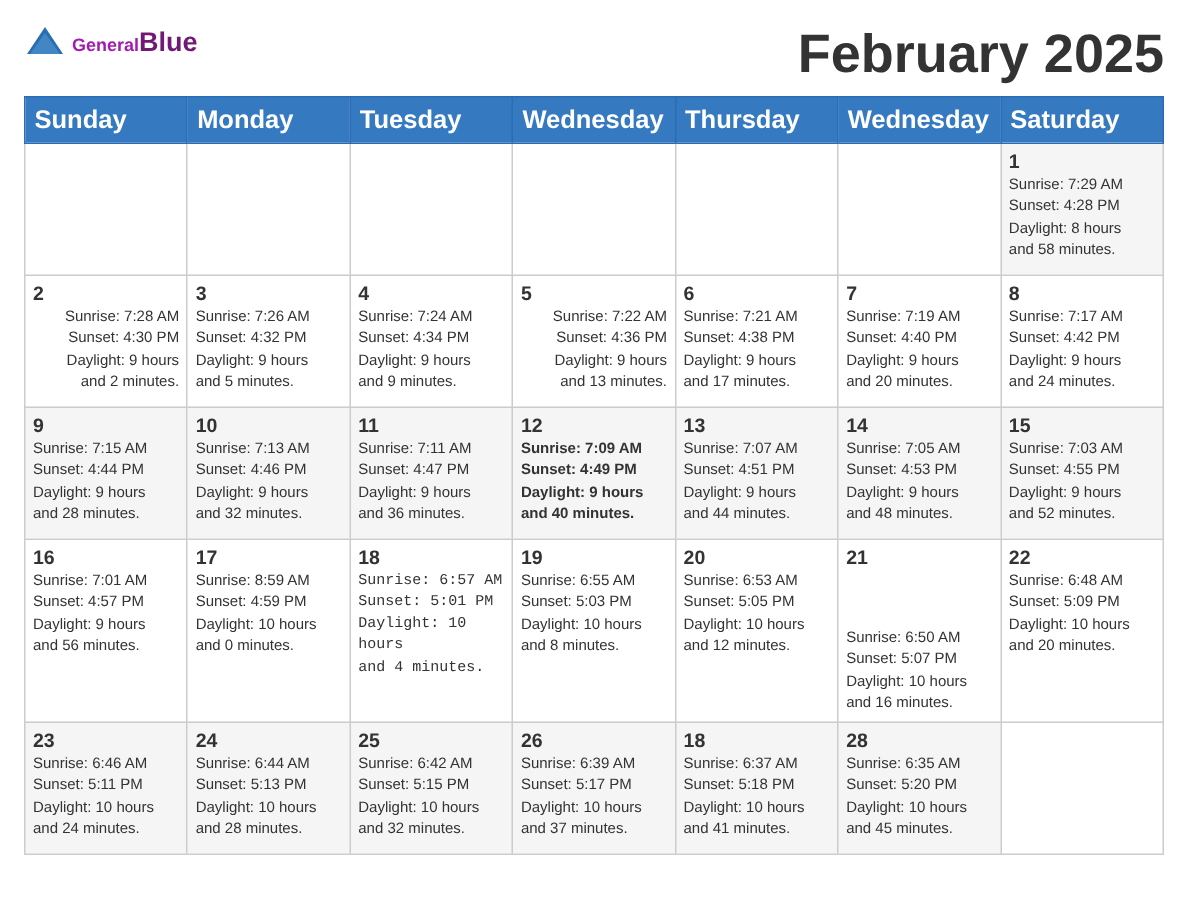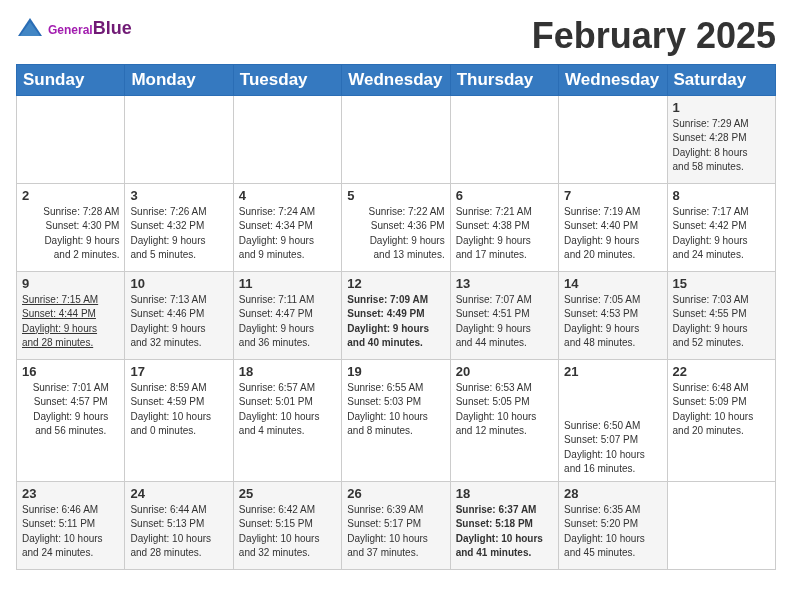--- a/index.html
+++ b/index.html
@@ -189,21 +189,21 @@
           <span class="day-num">8</span>
           <div class="day-info" style="white-space: pre-line;">Sunrise: 7:17 AM
 Sunset: 4:42 PM
 Daylight: 9 hours
 and 24 minutes.</div>
         </td>
       </tr>
       <tr>
         <td>
           <span class="day-num">9</span>
-          <div class="day-info" style="white-space: pre-line; text-decoration: underline;">Sunrise: 7:15 AM
+          <div class="day-info" style="white-space: pre-line;">Sunrise: 7:15 AM
 Sunset: 4:44 PM
 Daylight: 9 hours
 and 28 minutes.</div>
         </td>
         <td>
           <span class="day-num">10</span>
           <div class="day-info" style="white-space: pre-line;">Sunrise: 7:13 AM
 Sunset: 4:46 PM
 Daylight: 9 hours
 and 32 minutes.</div>
@@ -240,35 +240,35 @@
           <span class="day-num">15</span>
           <div class="day-info" style="white-space: pre-line;">Sunrise: 7:03 AM
 Sunset: 4:55 PM
 Daylight: 9 hours
 and 52 minutes.</div>
         </td>
       </tr>
       <tr>
         <td>
           <span class="day-num">16</span>
-          <div class="day-info" style="white-space: pre-line; text-align: center;">Sunrise: 7:01 AM
+          <div class="day-info" style="white-space: pre-line;">Sunrise: 7:01 AM
 Sunset: 4:57 PM
 Daylight: 9 hours
 and 56 minutes.</div>
         </td>
         <td>
           <span class="day-num">17</span>
           <div class="day-info" style="white-space: pre-line;">Sunrise: 8:59 AM
 Sunset: 4:59 PM
 Daylight: 10 hours
 and 0 minutes.</div>
         </td>
         <td>
           <span class="day-num">18</span>
-          <div class="day-info" style="white-space: pre-line;">Sunrise: 6:57 AM
+          <div class="day-info" style="white-space: pre-line; font-family: Liberation Mono, monospace;">Sunrise: 6:57 AM
 Sunset: 5:01 PM
 Daylight: 10 hours
 and 4 minutes.</div>
         </td>
         <td>
           <span class="day-num">19</span>
           <div class="day-info" style="white-space: pre-line;">Sunrise: 6:55 AM
 Sunset: 5:03 PM
 Daylight: 10 hours
 and 8 minutes.</div>
@@ -319,21 +319,21 @@
         </td>
         <td>
           <span class="day-num">26</span>
           <div class="day-info" style="white-space: pre-line;">Sunrise: 6:39 AM
 Sunset: 5:17 PM
 Daylight: 10 hours
 and 37 minutes.</div>
         </td>
         <td>
           <span class="day-num">18</span>
-          <div class="day-info" style="white-space: pre-line; font-weight: bold;">Sunrise: 6:37 AM
+          <div class="day-info" style="white-space: pre-line;">Sunrise: 6:37 AM
 Sunset: 5:18 PM
 Daylight: 10 hours
 and 41 minutes.</div>
         </td>
         <td>
           <span class="day-num">28</span>
           <div class="day-info" style="white-space: pre-line;">Sunrise: 6:35 AM
 Sunset: 5:20 PM
 Daylight: 10 hours
 and 45 minutes.</div>

